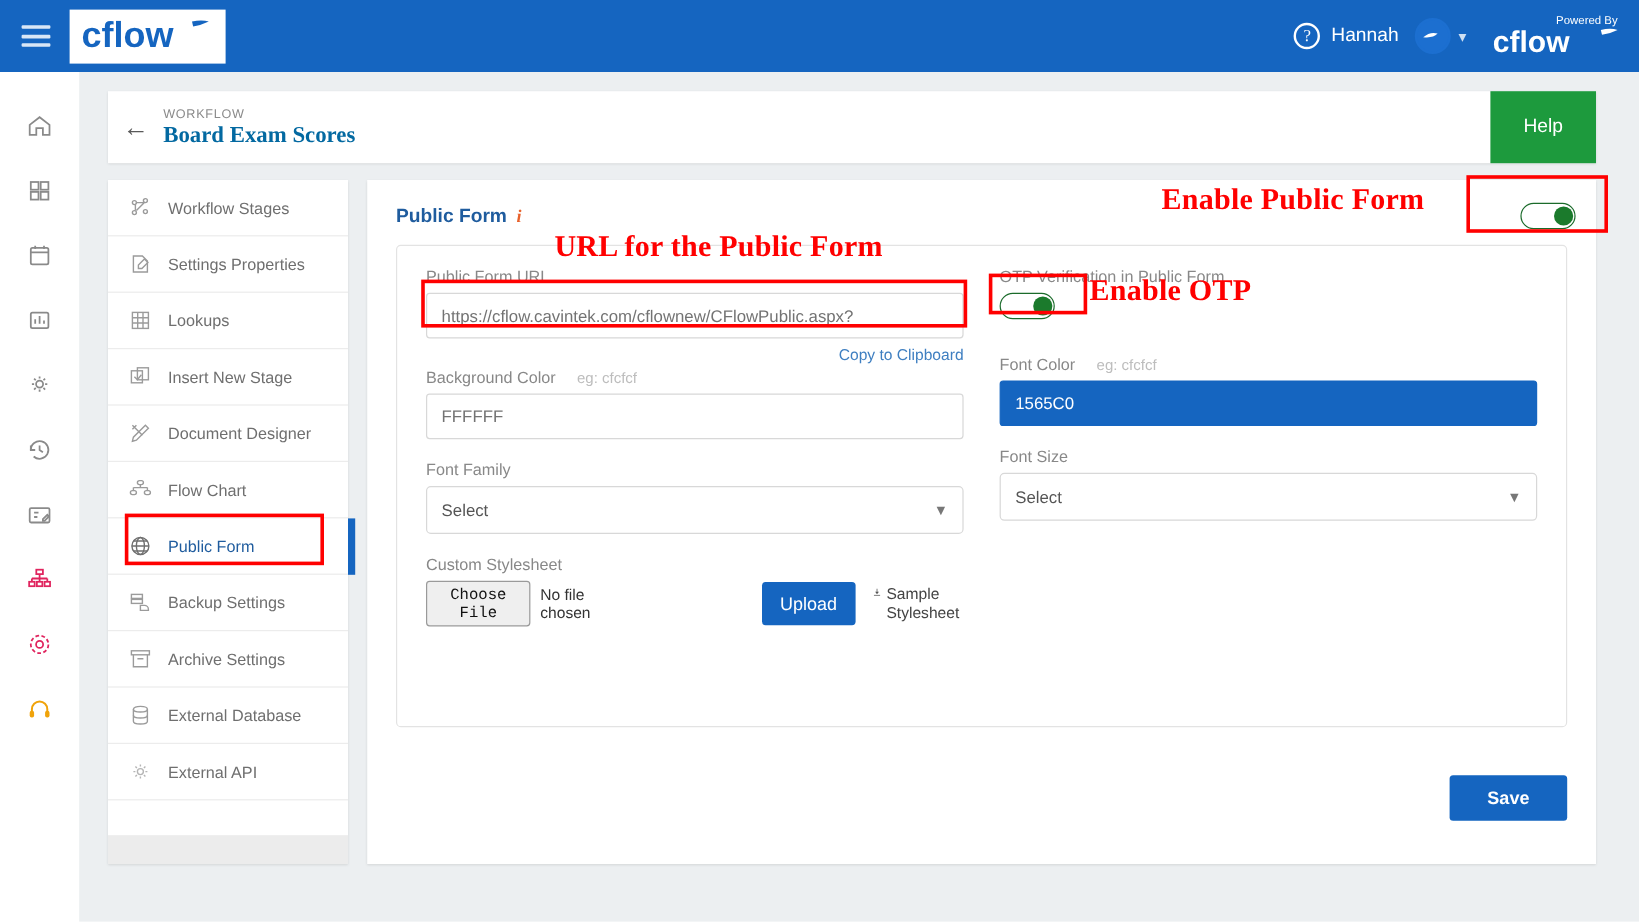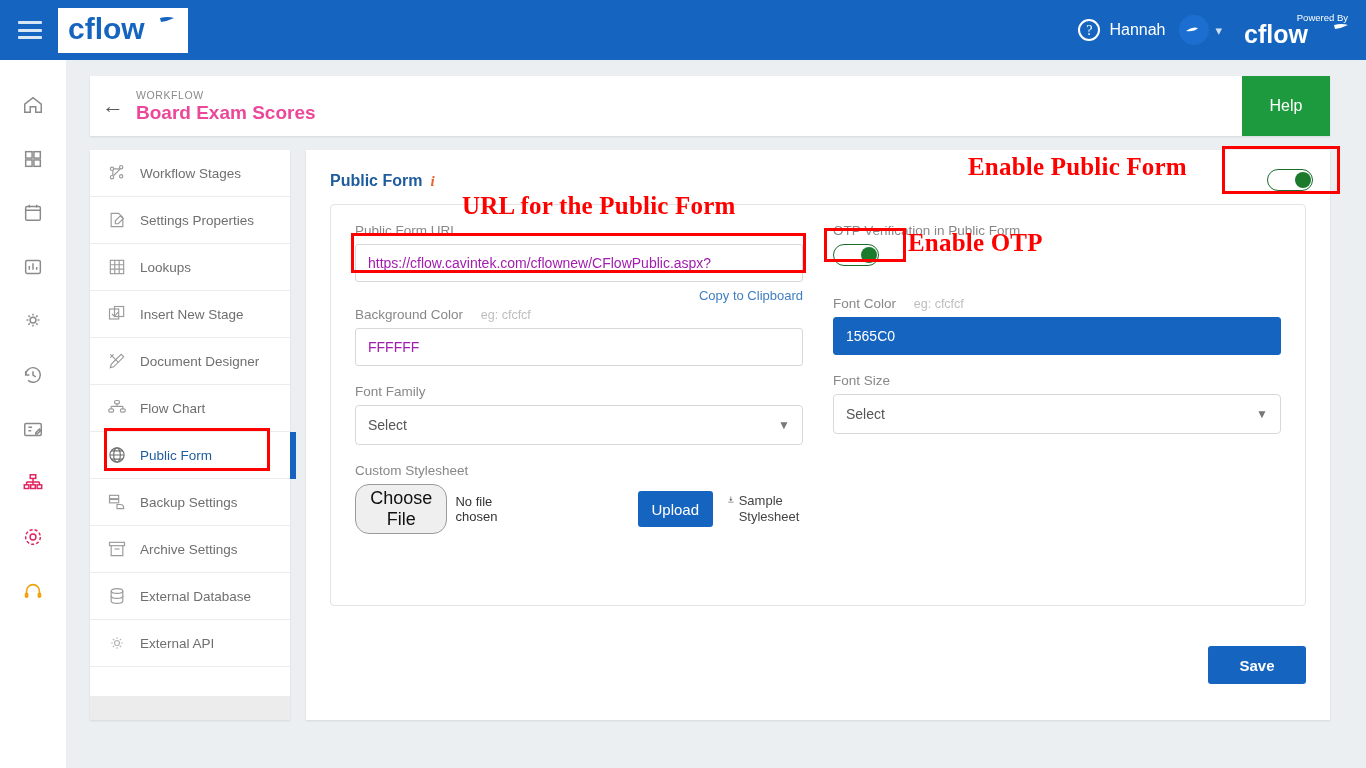--- a/index.html
+++ b/index.html
@@ -77,21 +77,21 @@
     box-shadow: 0 1px 2px rgba(0,0,0,.10);
   }
   .back-arrow {
     width: 46px; text-align: center; font-size: 22px; color: #5a5a5a; cursor: pointer;
     line-height: 1;
   }
   .wf-titles { display: flex; flex-direction: column; justify-content: center; }
   .wf-kicker {
     font-size: 10.5px; color: #8a8a8a; letter-spacing: .6px; margin-bottom: 1px;
   }
-  .wf-title { font-size: 19px; color: #ec4899; font-weight: bold; }
+  .wf-title { font-size: 19px; color: #0369a1; font-weight: bold; font-family: Liberation Serif, serif; }
   .help-btn {
     position: absolute; right: 0; top: 0; width: 88px; height: 60px;
     background: #1d9a3d; color: #ffffff; font-size: 16px;
     display: flex; align-items: center; justify-content: center; cursor: pointer;
   }
 
   
   .content-row { display: flex; margin-top: 14px; }
 
   
@@ -132,43 +132,43 @@
     border: 1px solid #e3e3e3; border-radius: 4px; padding: 18px 24px 22px 24px;
     position: relative; height: 402px;
   }
   .grid2 { display: flex; gap: 30px; }
   .col { width: 452px; position: relative; }
 
   .fld-label { font-size: 13.5px; color: #888888; margin-bottom: 6px; display: block; }
   .fld-hint { font-size: 12.5px; color: #bdbdbd; margin-left: 14px; }
   .txtbox {
     width: 100%; height: 38px; border: 1px solid #d8d8d8; border-radius: 3px;
-    padding: 0 12px; font-size: 14px; color: #a21caf;
+    padding: 0 12px; font-size: 14px; color: #737373;
     font-family: "Liberation Sans", sans-serif; background: #ffffff;
   }
   .txtbox.filled-blue { background: #1565C0; color: #ffffff; border-color: #1565C0; }
   .copy-link {
     display: block; text-align: right; color: #3f7fc1; font-size: 13px;
     margin-top: 6px; cursor: pointer;
   }
   .selectbox {
     width: 100%; height: 40px; border: 1px solid #d8d8d8; border-radius: 4px;
     padding: 0 12px; font-size: 14px; color: #555555; background: #ffffff;
     font-family: "Liberation Sans", sans-serif;
     display: flex; align-items: center; justify-content: space-between; cursor: pointer;
   }
   .selectbox .cv { color: #777; font-size: 12px; }
 
   .row-gap { margin-top: 18px; }
 
   .file-row { display: flex; align-items: center; margin-top: 6px; }
   .choose-file {
-    border: 1px solid #9a9a9a; background: #efefef; border-radius: 14px;
-    font-size: 18px; padding: 3px 9px; color: #111; cursor: pointer;
-    font-family: Liberation Sans, sans-serif;
+    border: 1px solid #9a9a9a; background: #efefef; border-radius: 3px;
+    font-size: 13px; padding: 3px 9px; color: #111; cursor: pointer;
+    font-family: Liberation Mono, monospace;
   }
   .no-file { font-size: 13px; color: #333; margin-left: 8px; }
   .upload-btn {
     margin-left: 120px; background: #1565C0; color: #ffffff; border: none;
     border-radius: 3px; width: 100px; height: 36px; font-size: 15px; cursor: pointer;
     font-family: "Liberation Sans", sans-serif;
   }
   .sample {
     margin-left: 14px; color: #444; font-size: 13px; width: 76px; line-height: 1.25;
     display: flex; gap: 4px; cursor: pointer;

